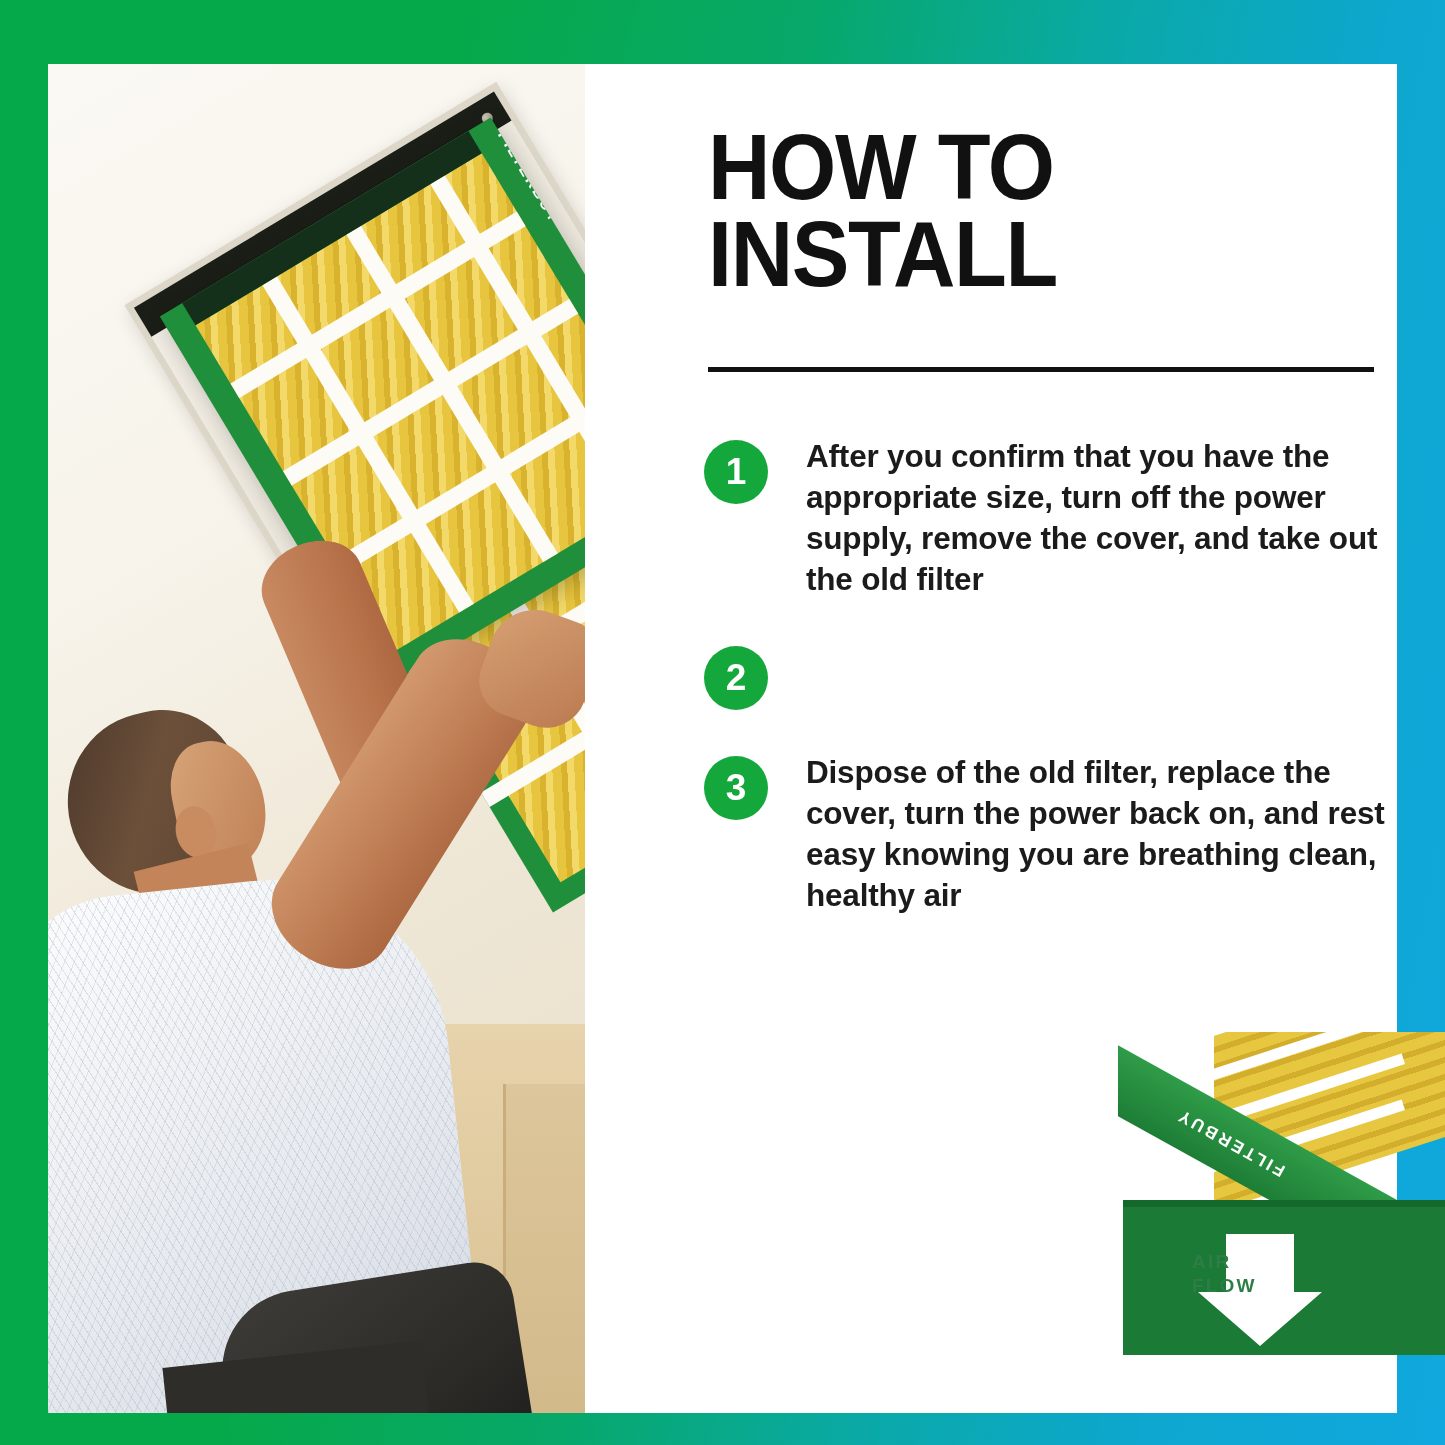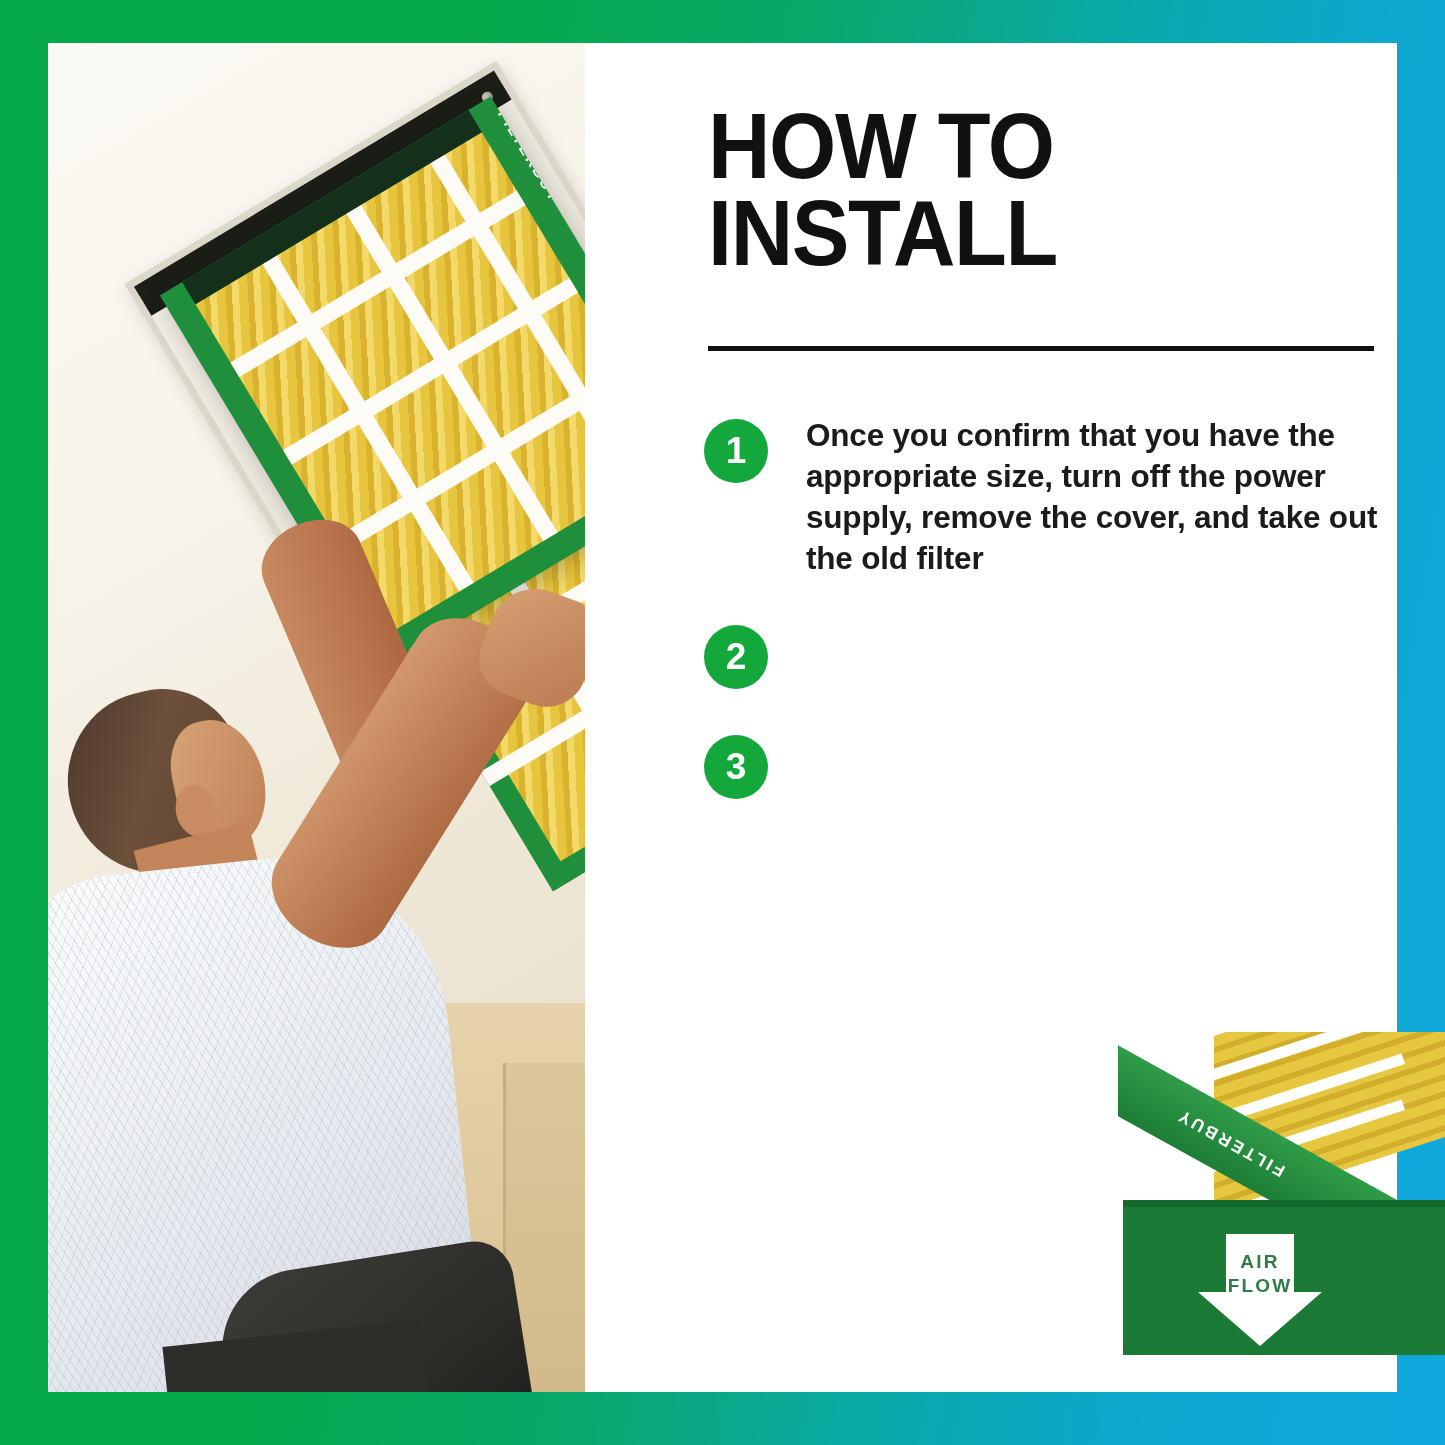--- a/index.html
+++ b/index.html
@@ -21,21 +21,21 @@
     height: 1445px;
     background: linear-gradient(100deg, #06a94a 0%, #06a94a 28%, #07a86a 48%, #0aa9a8 66%, #0da7cf 82%, #10a8de 100%);
     box-sizing: border-box;
     overflow: hidden;
   }
 
   
   #canvas {
     position: absolute;
     left: 48px;
-    top: 43px;
+    top: 64px;
     width: 1349px;
     height: 1349px;
     background: #ffffff;
     overflow: hidden;
   }
 
   
   #photo {
     position: absolute;
     left: 0;
@@ -408,21 +408,21 @@
   .airflow {
     position: absolute;
     left: 74px; top: 202px;
     width: 136px; height: 112px;
   }
   .airflow svg { display:block; }
   .airflow-txt {
     position: absolute;
     left: 0; top: 16px;
     width: 136px;
-    text-align: center;
+    text-align: left;
     color: #2f7d46;
     font-family: "Liberation Sans", sans-serif;
     font-weight: 700;
     font-size: 19px;
     letter-spacing: 2.2px;
     line-height: 1.28;
     pointer-events: none;
   }
 </style>
 </head>
@@ -488,29 +488,30 @@
         <div>HOW TO</div>
         <div>INSTALL</div>
       </div>
 
       <div class="divider"></div>
 
       <div class="steps">
 
         <div class="step">
           <div class="step-badge">1</div>
-          <div class="step-text">Once you confirm that you have the appropriate size, turn off the power supply, remove the cover, and take out the old filter</div>
+          <div class="step-text">After you confirm that you have the appropriate size, turn off the power supply, remove the cover, and take out the old filter</div>
         </div>
 
         <div class="step">
           <div class="step-badge">2</div>
         </div>
 
         <div class="step">
           <div class="step-badge">3</div>
+          <div class="step-text">Dispose of the old filter, replace the cover, turn the power back on, and rest easy knowing you are breathing clean, healthy air</div>
         </div>
 
       </div>
     </div>
   </div>
 
   <div id="product">
     <div class="prod-top">
       <div class="prod-pleats"></div>
       <div class="pleat-sep" style="top:22px;  transform: rotate(-18deg);"></div>

